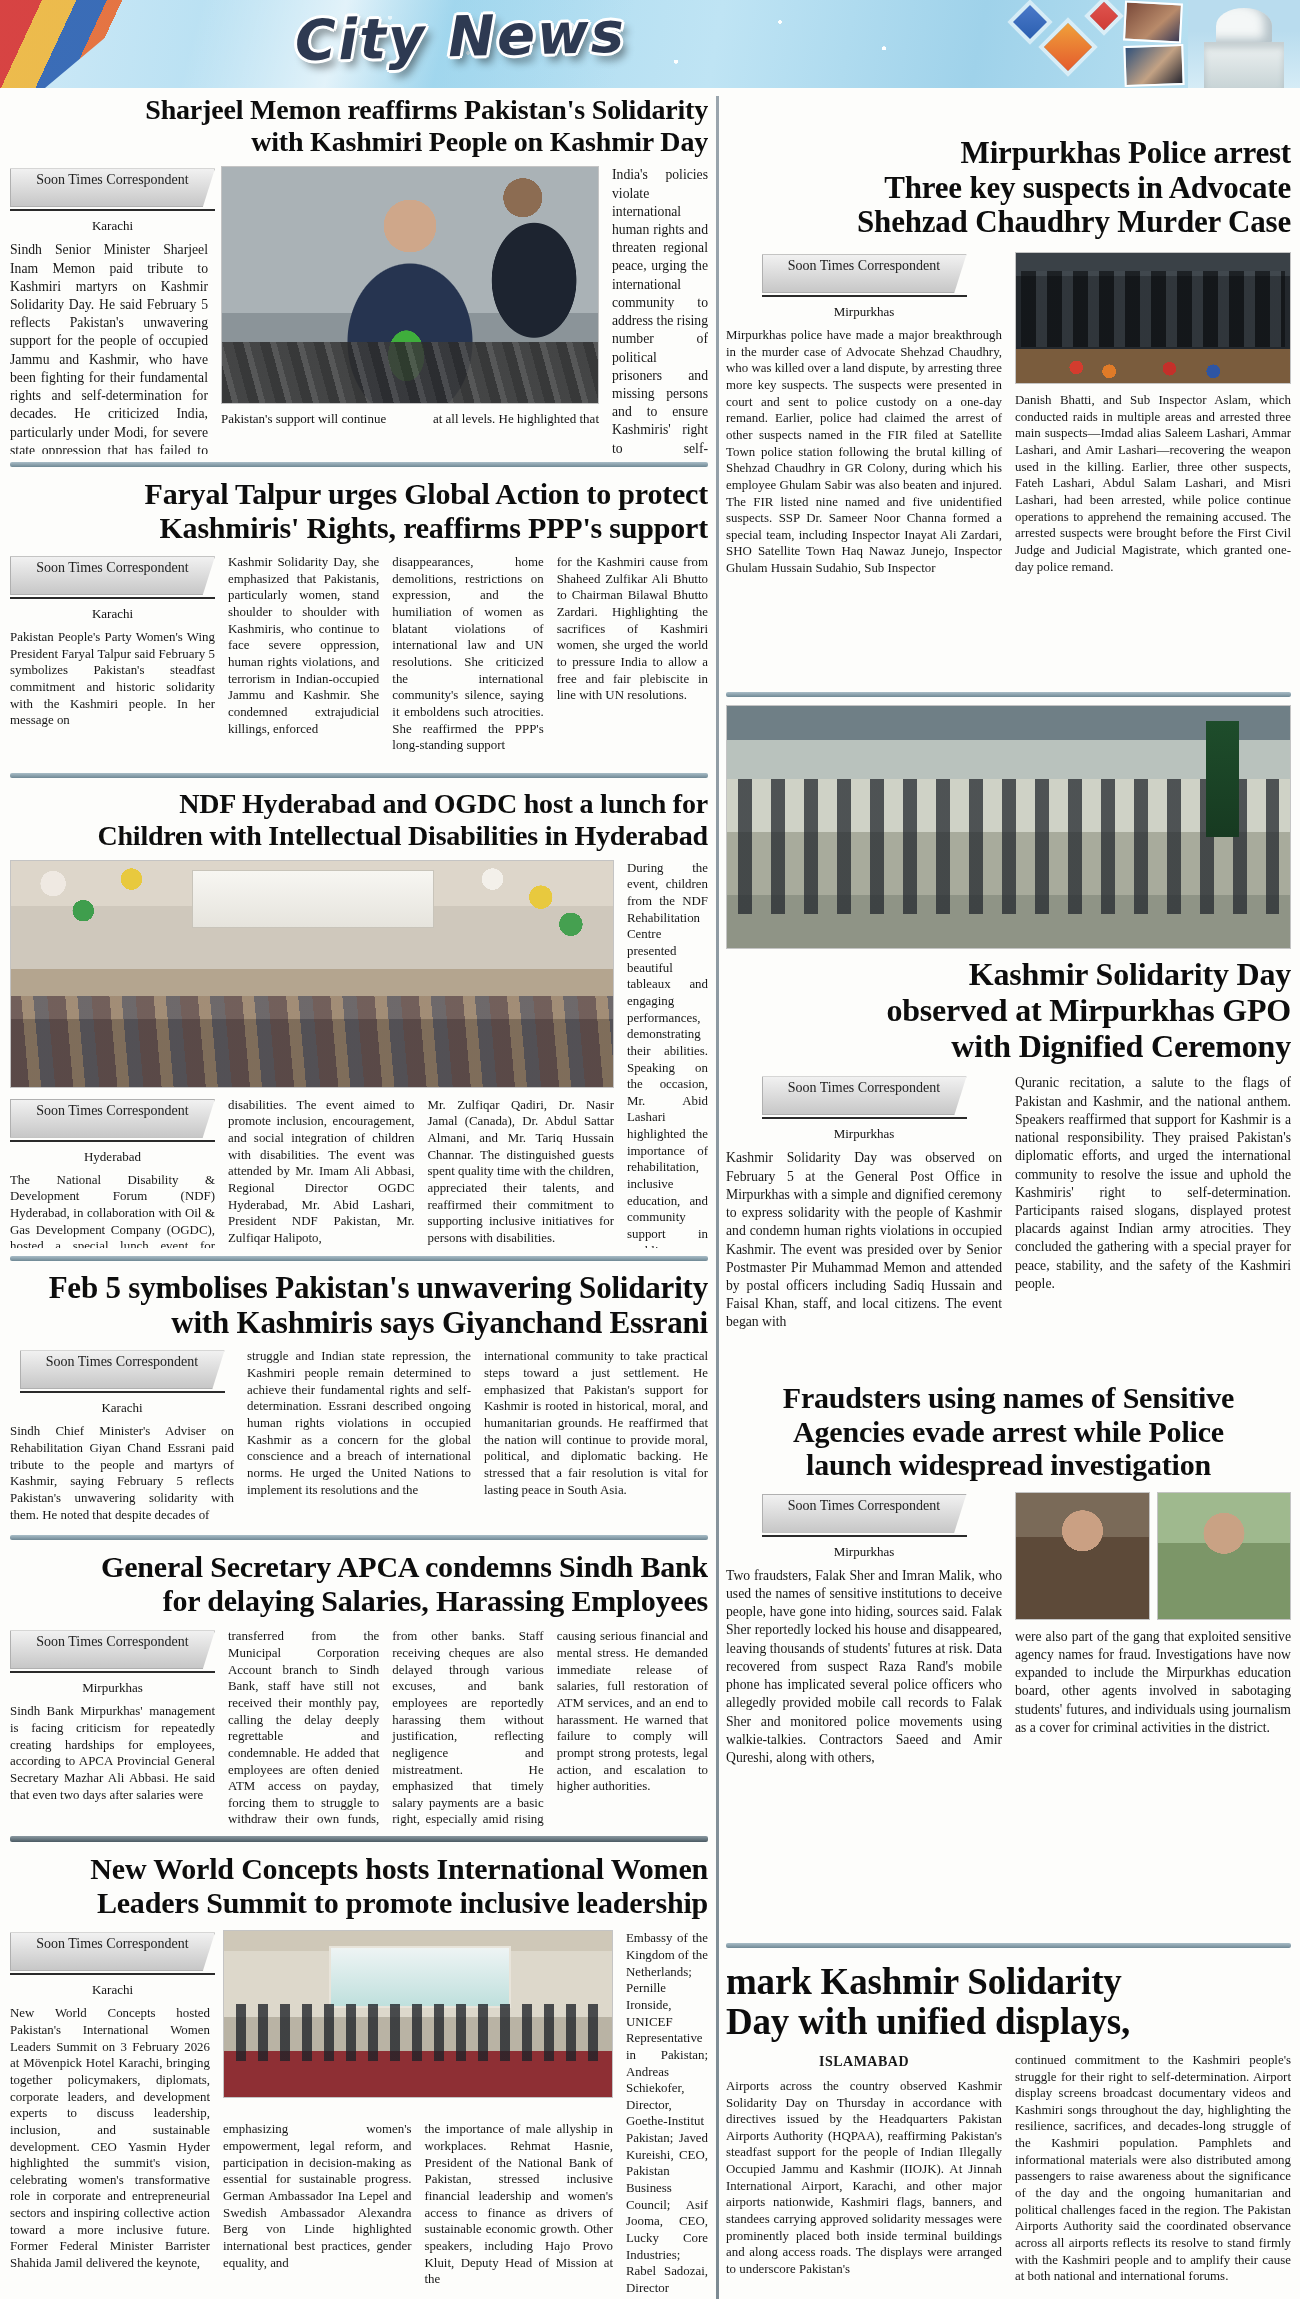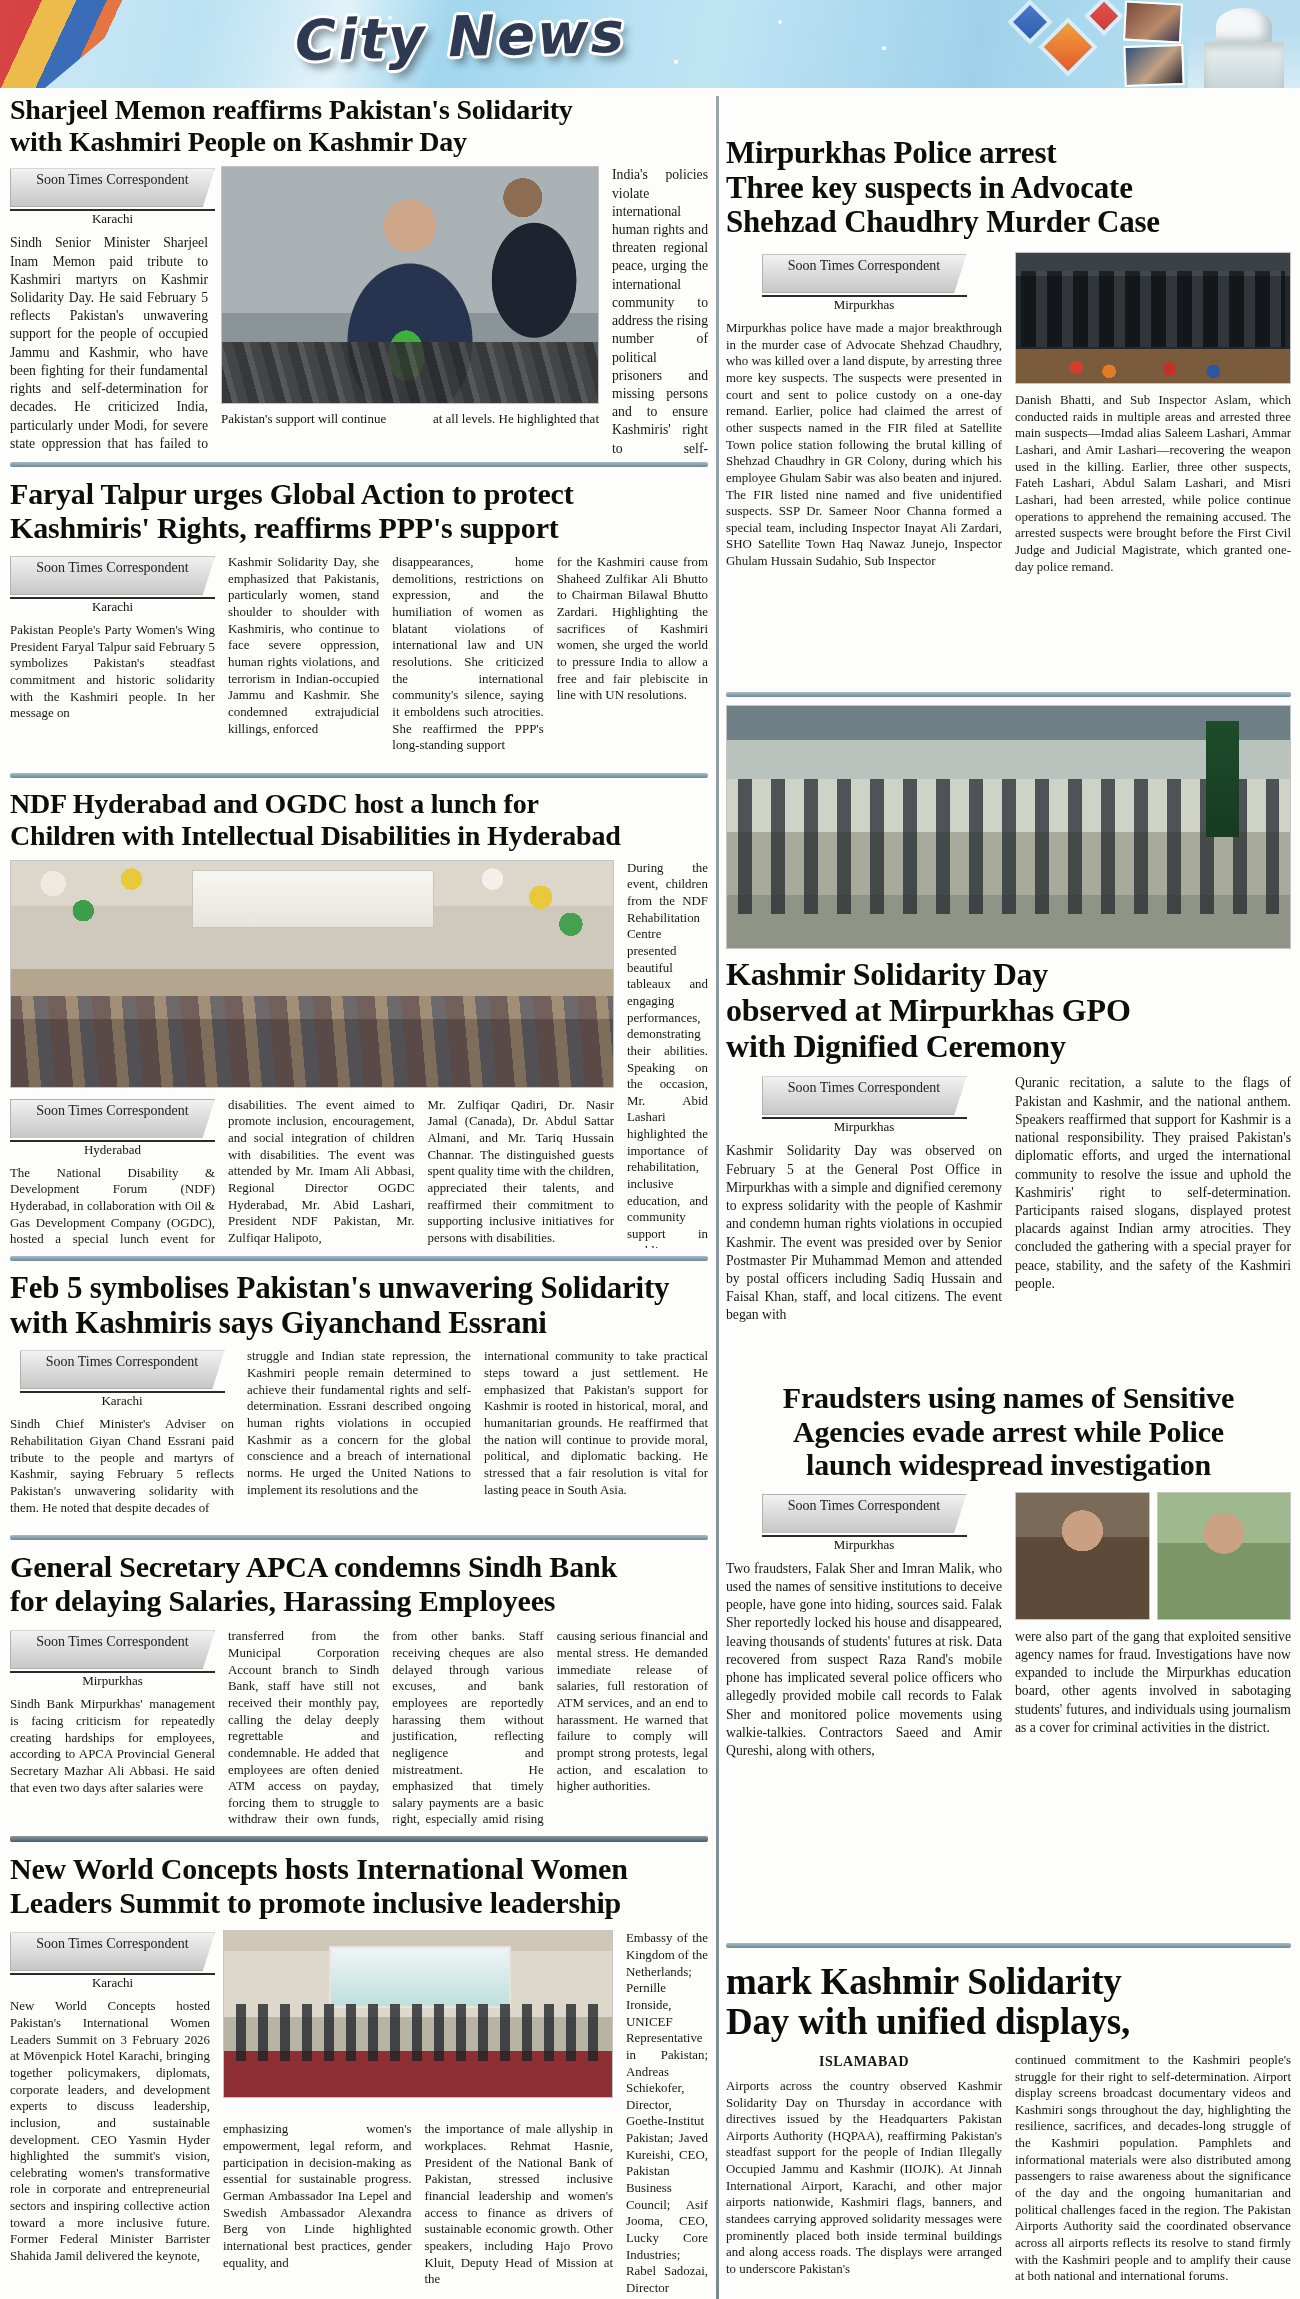--- a/index.html
+++ b/index.html
@@ -67,21 +67,21 @@
     border-radius:50% 50% 8% 8%; box-shadow:inset -8px -5px 10px rgba(140,160,170,.6); }
   .dome-base { position:absolute; right:16px; top:42px; width:80px; height:46px;
     background:linear-gradient(180deg,#eef2f2,#c8d4d6); box-shadow:inset 0 6px 6px rgba(120,140,150,.35); }
 
   
   .content { display:flex; padding:0 5px; }
   .left  { width:708px; padding:0 5px; }
   .vrule { width:3px; background:linear-gradient(180deg,#9aa5ad,#7c8a92); margin:8px 3px 0; }
   .right { flex:1; padding:0 4px; overflow:hidden; }
 
-  .hl { font-weight:bold; text-align:left; color:#0d0d0d; text-wrap:balance; letter-spacing:-.2px; }
+  .hl { font-weight:bold; text-align:right; color:#0d0d0d; text-wrap:balance; letter-spacing:-.2px; }
   .hl-a1    { font-size:28px; line-height:1.15; margin:6px 0 8px; }
   .hl-far   { font-size:30px; line-height:1.12; margin:2px 0 10px; }
   .hl-ndf   { font-size:28px; line-height:1.14; margin:2px 0 8px; }
   .hl-ess   { font-size:31px; line-height:1.12; margin:2px 0 8px; }
   .hl-apca  { font-size:30px; line-height:1.14; margin:2px 0 10px; }
   .hl-sum   { font-size:30px; line-height:1.14; margin:2px 0 10px; }
   .hl-pol   { font-size:31px; line-height:1.12; margin:0 0 12px; }
   .hl-gpo   { font-size:32px; line-height:1.12; margin:2px 0 10px; }
   .hl-fraud { font-size:30px; line-height:1.12; margin:2px 0 10px; text-align:center; }
   .hl-air   { font-size:37px; line-height:1.08; margin:6px 0 10px; text-align:left; text-wrap:initial; }
@@ -104,21 +104,21 @@
 
   .hr { height:5px; background:linear-gradient(180deg,#a9bdc7,#6f8894); margin:8px 0; border-radius:2px; }
   .hr-dark { height:6px; background:linear-gradient(180deg,#8c9aa2,#4a5a63); margin:8px 0; }
 
   
   .byline { width:205px; margin:2px auto 0; }
   .bbox { background:linear-gradient(180deg,#f1f1f1,#c7c7c7); border:1px solid #b0b0b0;
           clip-path:polygon(0 0,100% 0,94% 100%,0 100%);
           font-size:14px; text-align:center; padding:3px 0 18px; color:#222; }
   .brule { height:2px; background:#2a2a2a; margin-top:2px; }
-  .bcity { text-align:center; font-size:13px; padding:0 0 7px; color:#111; }
+  .bcity { text-align:center; font-size:13px; padding:7px 0 7px; color:#111; }
   .dateline { text-align:center; font-size:14px; font-weight:bold; letter-spacing:.5px; padding:2px 0 8px; }
 
   
   .photo { position:relative; overflow:hidden; border:1px solid #c4c4c4; background:#9aa0a4; }
   .photo-sharjeel { width:100%; height:238px;
     background:
       radial-gradient(ellipse 30px 42px at 49% 80%, #3fae3c 0 60%, transparent 61%),
       radial-gradient(circle 27px at 50% 25%, #cfa78a 0 97%, transparent 98%),
       radial-gradient(circle 20px at 80% 13%, #8c6c52 0 97%, transparent 98%),
       radial-gradient(ellipse 100px 125px at 50% 74%, #263450 0 62%, transparent 63%),

